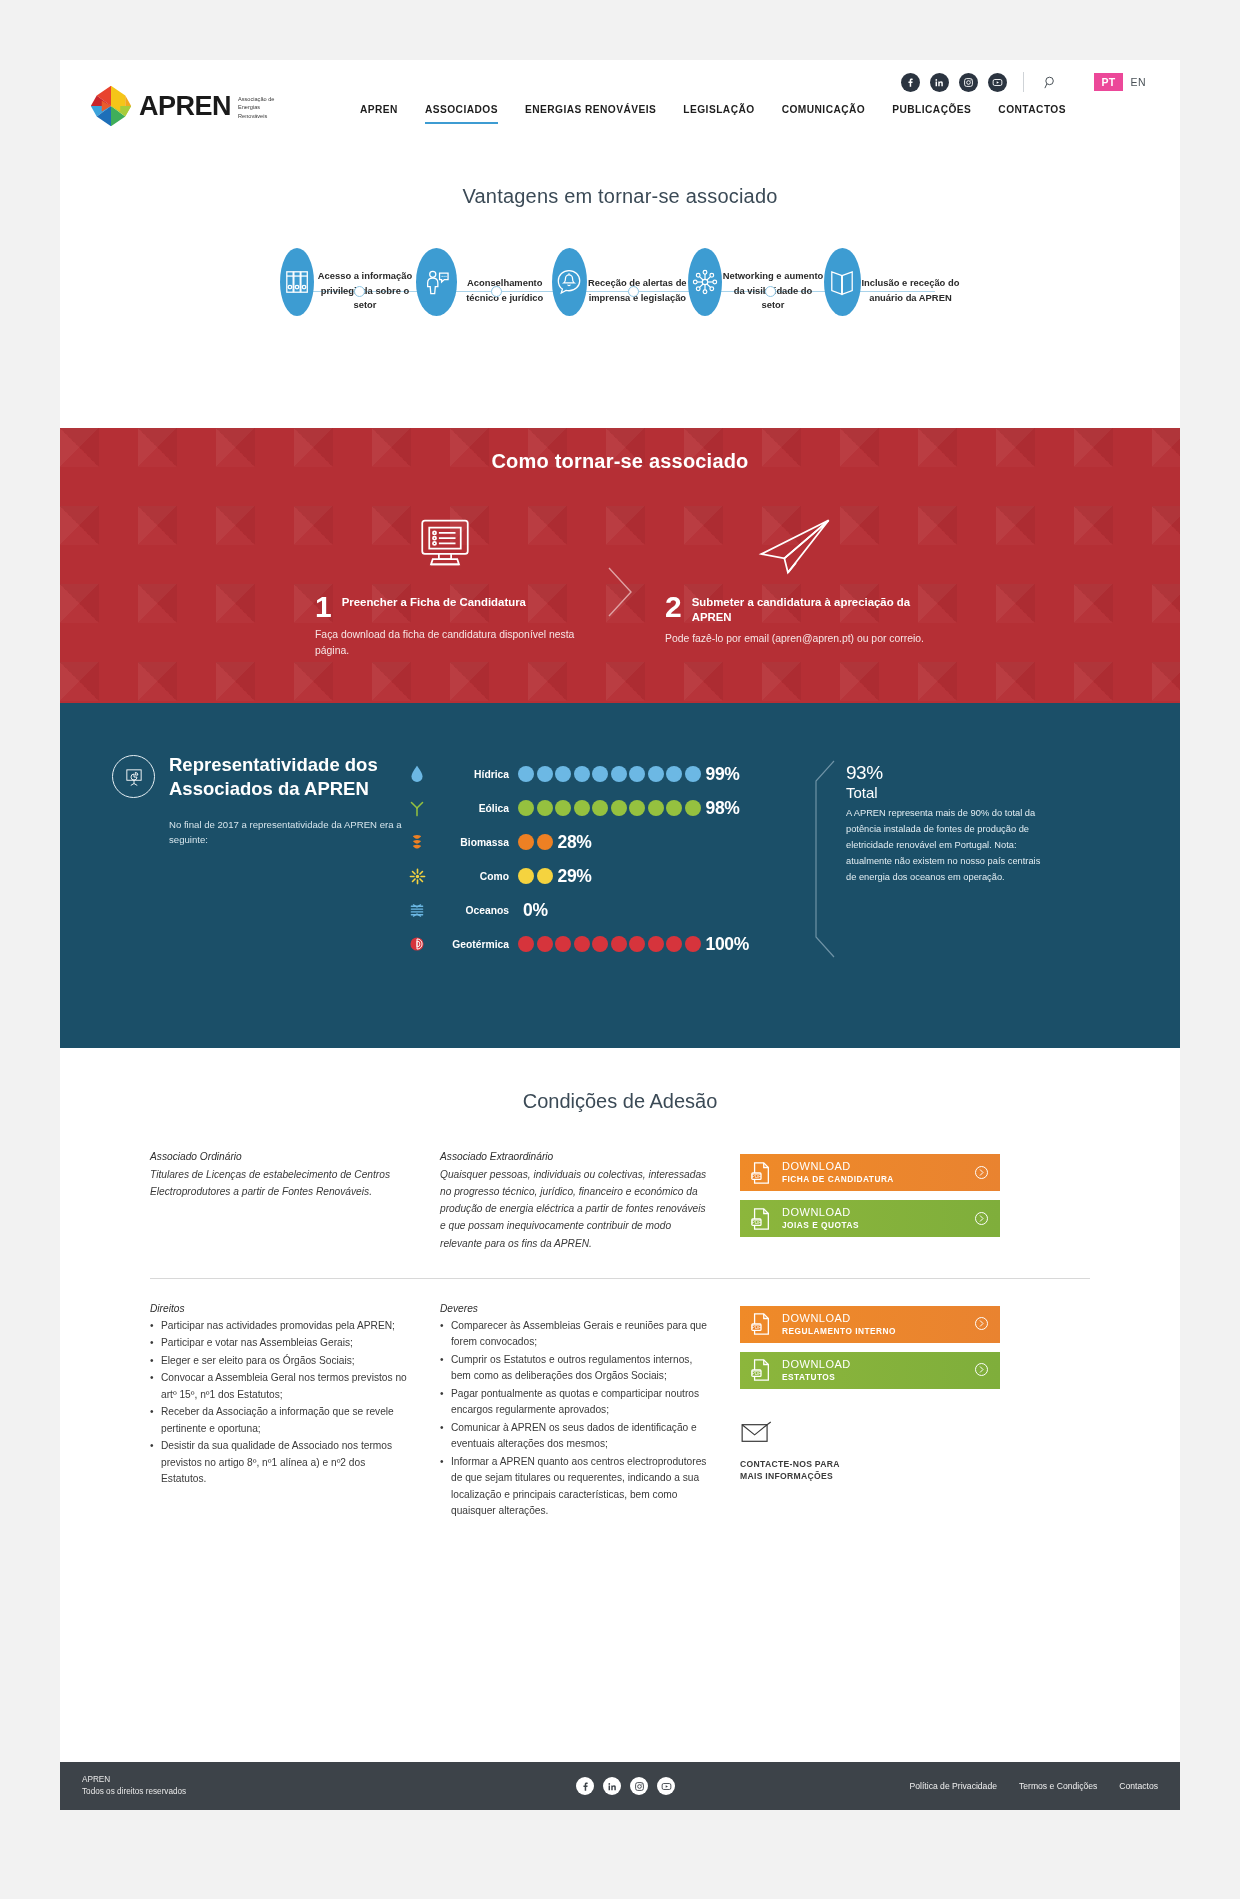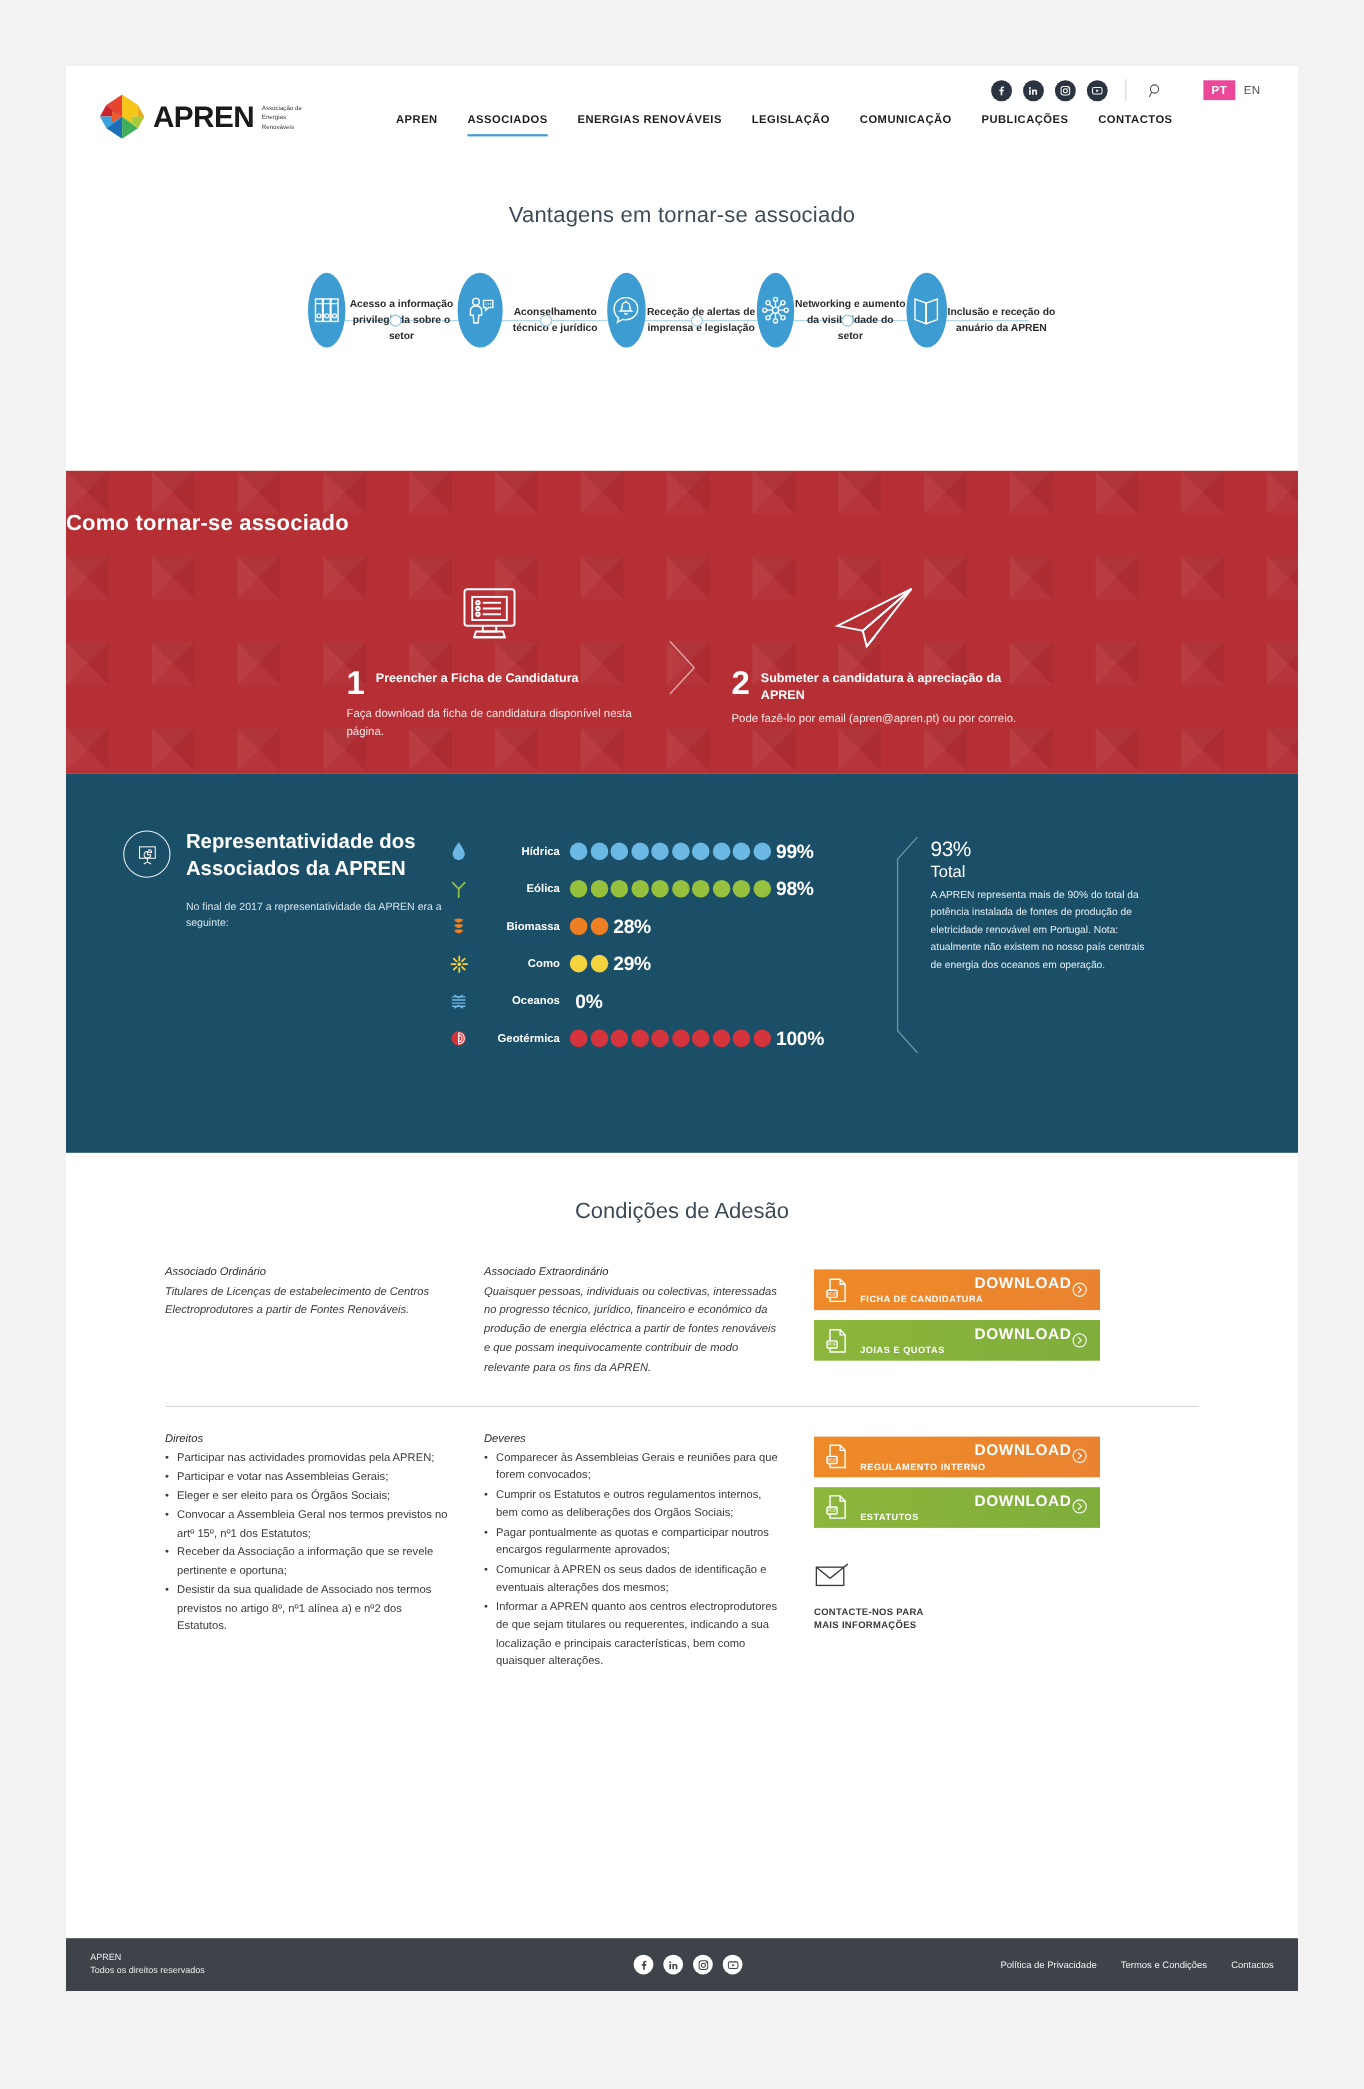--- a/index.html
+++ b/index.html
@@ -44,21 +44,21 @@
   
   .red { position:absolute; left:0; top:368px; width:1120px; height:275px; background:#b52f35; overflow:hidden; }
   .red-pat { position:absolute; inset:0; opacity:.9;
     background-image:
       linear-gradient(135deg, rgba(255,255,255,.045) 25%, transparent 25%),
       linear-gradient(225deg, rgba(0,0,0,.05) 25%, transparent 25%),
       linear-gradient(45deg, rgba(255,255,255,.03) 25%, transparent 25%);
     background-size:78px 78px, 78px 78px, 78px 78px;
     background-position:0 0, 39px 0, 0 39px;
   }
-  .red-title { position:relative; font-size:20px; color:#fff; font-weight:bold; padding-top:37px; letter-spacing:.2px; }
+  .red-title { position:relative; text-align:center; font-size:20px; color:#fff; font-weight:bold; padding-top:22px; letter-spacing:.2px; }
   .steps { position:relative; display:flex; justify-content:center; margin-top:38px; gap:0; }
   .step { width:280px; padding:0 10px; }
   .step-ic { height:66px; display:flex; align-items:flex-end; justify-content:center; margin-bottom:16px; }
   .step-head { display:flex; align-items:flex-start; gap:10px; }
   .step-num { font-size:30px; font-weight:bold; color:#fff; line-height:.92; }
   .step-h { font-size:11.4px; font-weight:bold; color:#fff; line-height:1.32; padding-top:2px; }
   .step-p { font-size:10.4px; color:#f6e5e5; line-height:1.55; margin-top:6px; }
   .chev { width:70px; display:flex; align-items:center; justify-content:center; padding-top:14px; }
 
   
@@ -96,21 +96,21 @@
   ul.li { list-style:none; }
   ul.li li { font-size:10.2px; color:#3a3a3a; line-height:1.62; padding-left:11px; position:relative; margin-bottom:1px; }
   ul.li li:before { content:"•"; position:absolute; left:0; top:0; }
   .hr { height:1px; background:#d8d8d8; margin:26px 0 24px 0; }
 
   .dlbtn { display:flex; align-items:center; height:37px; margin-bottom:9px; padding:0 10px 0 8px; cursor:pointer; }
   .dlbtn.orange { background:linear-gradient(90deg,#ef8a28,#e98330); }
   .dlbtn.green  { background:linear-gradient(90deg,#8cb63c,#7fae3b); }
   .dl-ic { width:26px; display:flex; align-items:center; justify-content:center; }
   .dl-txt { flex:1; padding-left:8px; }
-  .dl-1 { font-size:14px; color:#fff; letter-spacing:.5px; font-weight:bold; line-height:1.35;text-align:right; }
+  .dl-1 { font-size:11px; color:#fff; letter-spacing:.5px; font-weight:normal; line-height:1.35; }
   .dl-2 { font-size:8.3px; color:#fff; letter-spacing:.5px; font-weight:bold; line-height:1.35; }
   .dl-ar { width:16px; height:16px; }
 
   .contact-blk { margin-top:32px; }
   .contact-txt { font-size:8.6px; font-weight:bold; color:#3a3a3a; line-height:1.45; letter-spacing:.3px; margin-top:9px; }
 
   
   .footer { position:absolute; left:0; bottom:0; width:1120px; height:48px; background:#3d4349; display:flex; align-items:center; padding:0 22px; }
   .f-left { font-size:8.2px; color:#e8e8e8; line-height:1.5; width:260px; }
   .f-soc { flex:1; display:flex; justify-content:center; gap:9px; }

